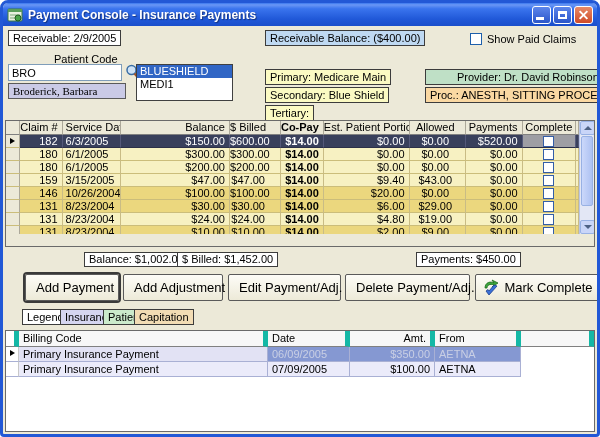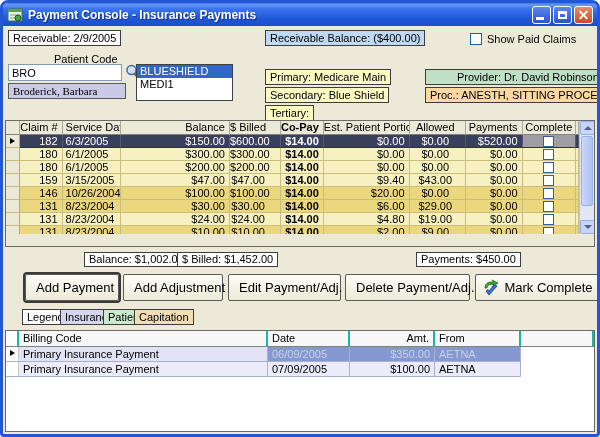--- a/index.html
+++ b/index.html
@@ -104,21 +104,21 @@
   .btn .lbl { flex:1; text-align:center; white-space:nowrap; }
   .legend-box { border:1px solid #3C3C3C; height:16px; line-height:14px; padding:0 4px; background:#fff; white-space:nowrap; }
   .legend-box.ins { background:var(--legend_insurance,#D5D5F0); }
   .legend-box.pat { background:var(--legend_patient,#CBEACB); }
   .legend-box.cap { background:var(--legend_capitation,#F2DCB4); }
 
   
   .pay-grid { left:2px; top:327px; width:590px; height:102px; border:1px solid #6A6A6A; background:#fff; overflow:hidden; }
   .prow { display:flex; height:15px; line-height:14px; }
   .prow.hdr { height:16px; line-height:15px; background:#F7F7F7; }
-  .prow.hdr .pcell { border-right:2px solid #14b8a6; border-bottom:1px solid #808080; }
+  .prow.hdr .pcell { border-right:5px solid #14b8a6; border-bottom:1px solid #808080; }
   .pcell { overflow:hidden; white-space:nowrap; border-right:1px solid #A9B0D4; border-bottom:1px solid #A9B0D4; }
   .p-ind{width:13px; background:#fff; position:relative; border-right:1px solid #C8C8C8;}
   .p-billing{width:249px; padding-left:4px;}
   .p-date{width:82px; padding-left:4px;}
   .p-amt{width:85px; text-align:right; padding-right:4px;}
   .p-from{width:86px; padding-left:4px;}
   .p-rest{flex:1; border:none;}
   .prow.r-normal .pcell:not(.p-ind):not(.p-rest) { background:var(--prow_bg,#EBEBFA); }
   .prow.r-selected .p-billing { background:var(--prow_bg_first,#E2E2F4); }
   .prow.r-selected .p-date, .prow.r-selected .p-amt, .prow.r-selected .p-from {

